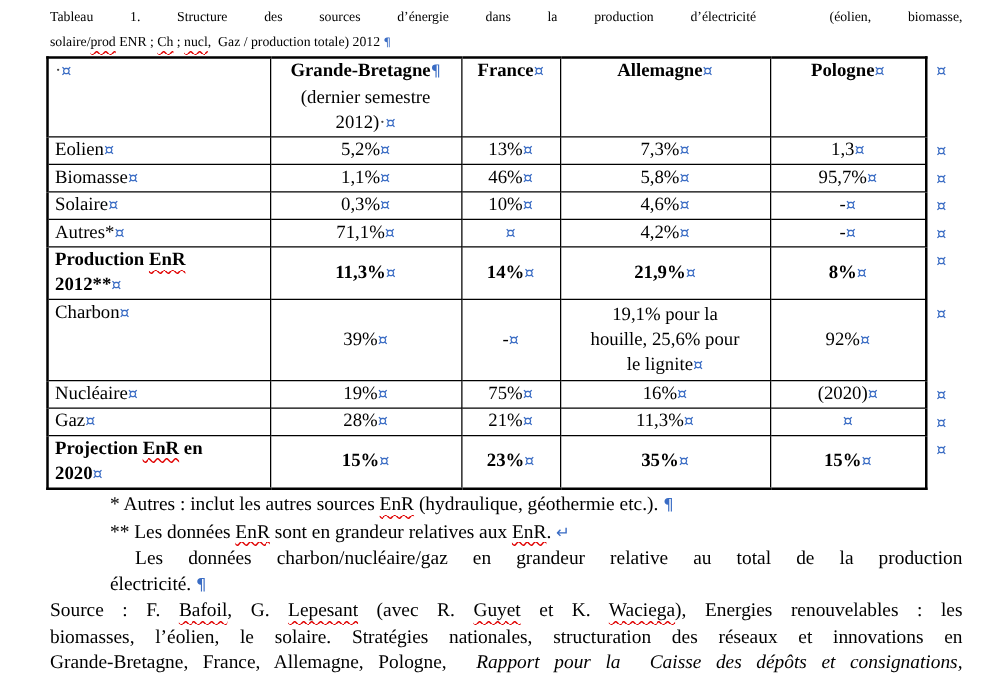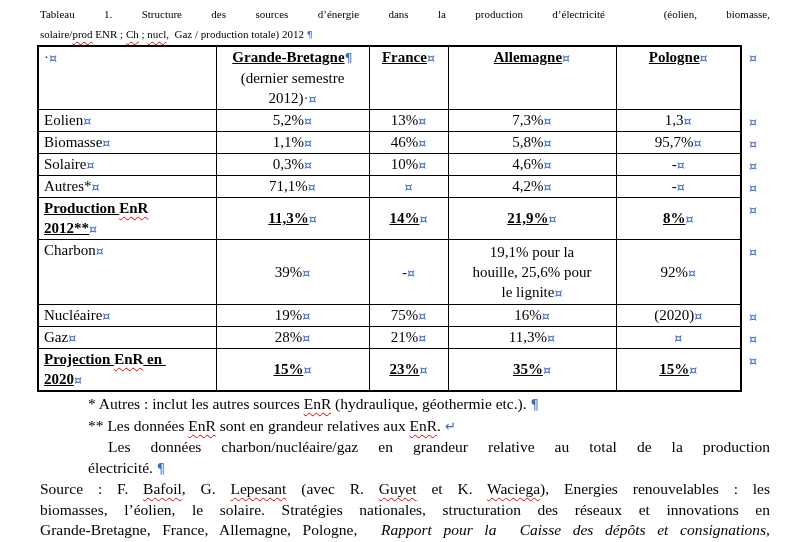--- a/index.html
+++ b/index.html
@@ -17,21 +17,21 @@
   td.bt2{border-top:2px solid #000;}
   td.bb2{border-bottom:2px solid #000;}
   td.bl2{border-left:2px solid #000;}
   td.br2{border-right:2px solid #000;}
   td.lbl{text-align:left;vertical-align:top;padding-left:5px;}
   td.hdr{text-align:center;vertical-align:top;}
   td.hdr0{text-align:left;vertical-align:top;padding-left:5px;}
   td.val{text-align:center;vertical-align:middle;}
   td.rowmark{border:none;vertical-align:top;text-align:left;padding:1px 0 0 7px;}
   
-  .b{font-weight:bold;text-decoration:underline;}
+  .b{font-weight:bold;}
   .i{font-style:italic;margin-left:12px;}
   .sq{text-decoration-line:underline;text-decoration-style:wavy;
       text-decoration-color:#e00000;text-decoration-thickness:1px;
       text-underline-offset:2.5px;}
   .mk{color:#3a6cc4;font-family:"DejaVu Sans",sans-serif;font-size:0.85em;}
   .dot{color:#444;}
   
   .notes{font-size:15.5px;line-height:20.5px;margin-top:2px;}
   .fn{padding-left:48px;}
 </style>

